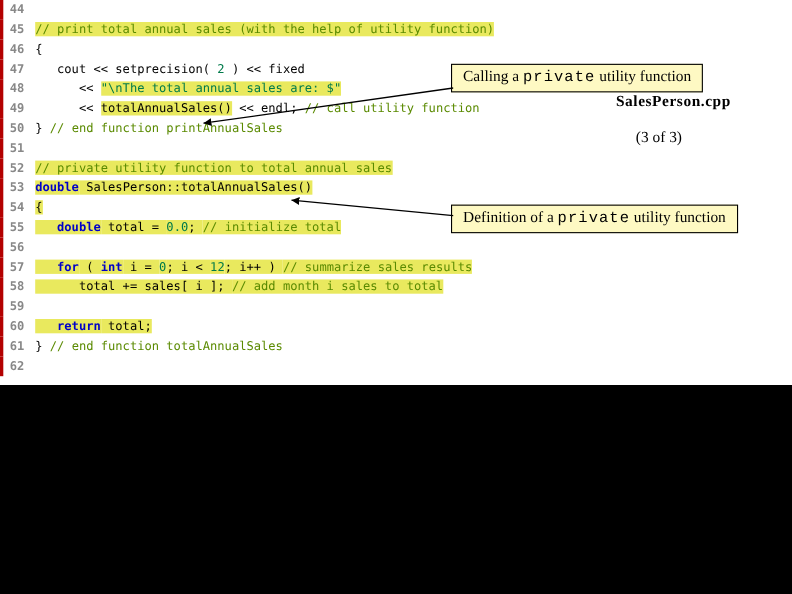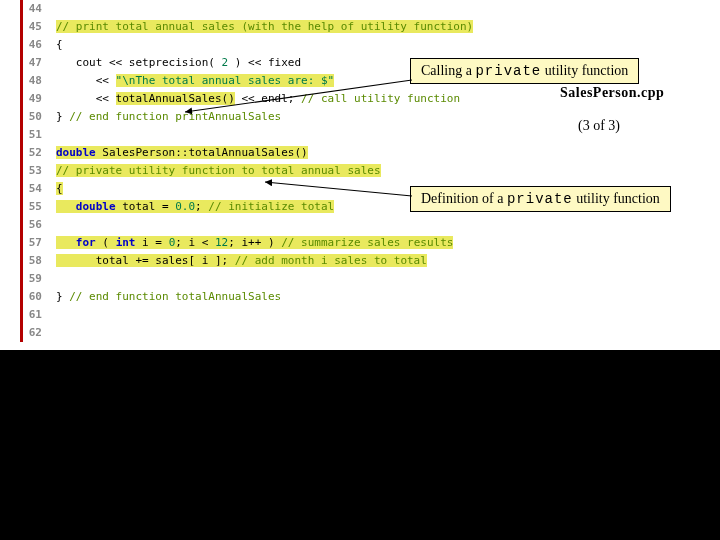--- a/index.html
+++ b/index.html
@@ -1,22 +1,22 @@
 <!DOCTYPE html>
 <html><head>
 <meta charset="utf-8">
 <style>
 * { margin: 0; padding: 0; box-sizing: border-box; }
 body { width: 720px; height: 540px; background: #000; font-family: "Segoe UI", Arial, sans-serif; position: relative; }
 .slide { position: absolute; top: 0; left: 0; width: 720px; height: 350px; background: #fff; }
 .code-area { position: relative; width: 480px; height: 350px; background: #fff; }
-.gutter { position: absolute; left: 0; top: 0; width: 28px; background: #fff; margin-left: 20px; }
+.gutter { position: absolute; left: 0; top: 0; width: 28px; background: #fff; }
 .gutter .ln { height: 18px; line-height: 18px; font-size: 11px; color: #888; text-align: right; padding-right: 6px; border-left: 3px solid #b30000; font-family: Consolas, monospace; font-weight: bold; }
 .code { position: absolute; left: 32px; top: 0; font-family: Consolas, monospace; font-size: 11px; }
-.code .row { height: 18px; line-height: 18px; white-space: pre; margin-left: 24px; }
+.code .row { height: 18px; line-height: 18px; white-space: pre; }
 .hl { background: #e9e95e; display: inline; }
 .comment { color: #5a8a00; }
 .kw { color: #0000c8; font-weight: bold; }
 .str { color: #007a4a; }
 .num { color: #007a4a; }
 .plain { color: #000; }
 .boldtxt { font-weight: normal; color: #000; }
 
 .callout { position: absolute; background: #fef9c3; border: 1px solid #000; padding: 4px 10px; font-size: 14px; font-family: "Times New Roman", serif; }
 .mono { font-family: "Courier New", monospace; letter-spacing: 1px; }
@@ -54,28 +54,29 @@
       </div>
     <div class="code" id="code">
         <div class="row"></div>
         <div class="row"><span class="hl comment">// print total annual sales (with the help of utility function)</span></div>
         <div class="row"><span class="plain">{</span></div>
         <div class="row"><span class="plain">   cout &lt;&lt; setprecision( </span><span class="num">2</span><span class="plain"> ) &lt;&lt; fixed</span></div>
         <div class="row"><span class="plain">      &lt;&lt; </span><span class="hl str">"\nThe total annual sales are: $"</span></div>
         <div class="row"><span class="plain">      &lt;&lt; </span><span class="hl boldtxt">totalAnnualSales()</span><span class="plain"> &lt;&lt; endl; </span><span class="comment">// call utility function</span></div>
         <div class="row"><span class="plain">} </span><span class="comment">// end function printAnnualSales</span></div>
         <div class="row"></div>
+        <div class="row"><span class="hl comment">// private utility function to total annual sales</span></div>
         <div class="row"><span class="hl kw">double</span><span class="hl plain"> SalesPerson::totalAnnualSales()</span></div>
-        <div class="row"><span class="hl comment">// private utility function to total annual sales</span></div>
         <div class="row"><span class="hl plain">{</span></div>
         <div class="row"><span class="hl kw">   double</span><span class="hl plain"> total = </span><span class="hl num">0.0</span><span class="hl plain">; </span><span class="hl comment">// initialize total</span></div>
         <div class="row"></div>
         <div class="row"><span class="hl kw">   for</span><span class="hl plain"> ( </span><span class="hl kw">int</span><span class="hl plain"> i = </span><span class="hl num">0</span><span class="hl plain">; i &lt; </span><span class="hl num">12</span><span class="hl plain">; i++ ) </span><span class="hl comment">// summarize sales results</span></div>
         <div class="row"><span class="hl plain">      total += sales[ i ]; </span><span class="hl comment">// add month i sales to total</span></div>
         <div class="row"></div>
+        <div class="row"><span class="hl kw">   return</span><span class="hl plain"> total;</span></div>
         <div class="row"><span class="plain">} </span><span class="comment">// end function totalAnnualSales</span></div>
       </div>
   </div>
 
   <div class="callout" style="left:410px; top:58px;">
     <span>Calling a </span><span class="mono">private</span><span> utility function</span>
   </div>
   <svg class="arrow" style="left:180px; top:78px;" width="240" height="40">
     <defs>
         <marker id="ah1" markerWidth="8" markerHeight="8" refX="6" refY="3" orient="auto">

